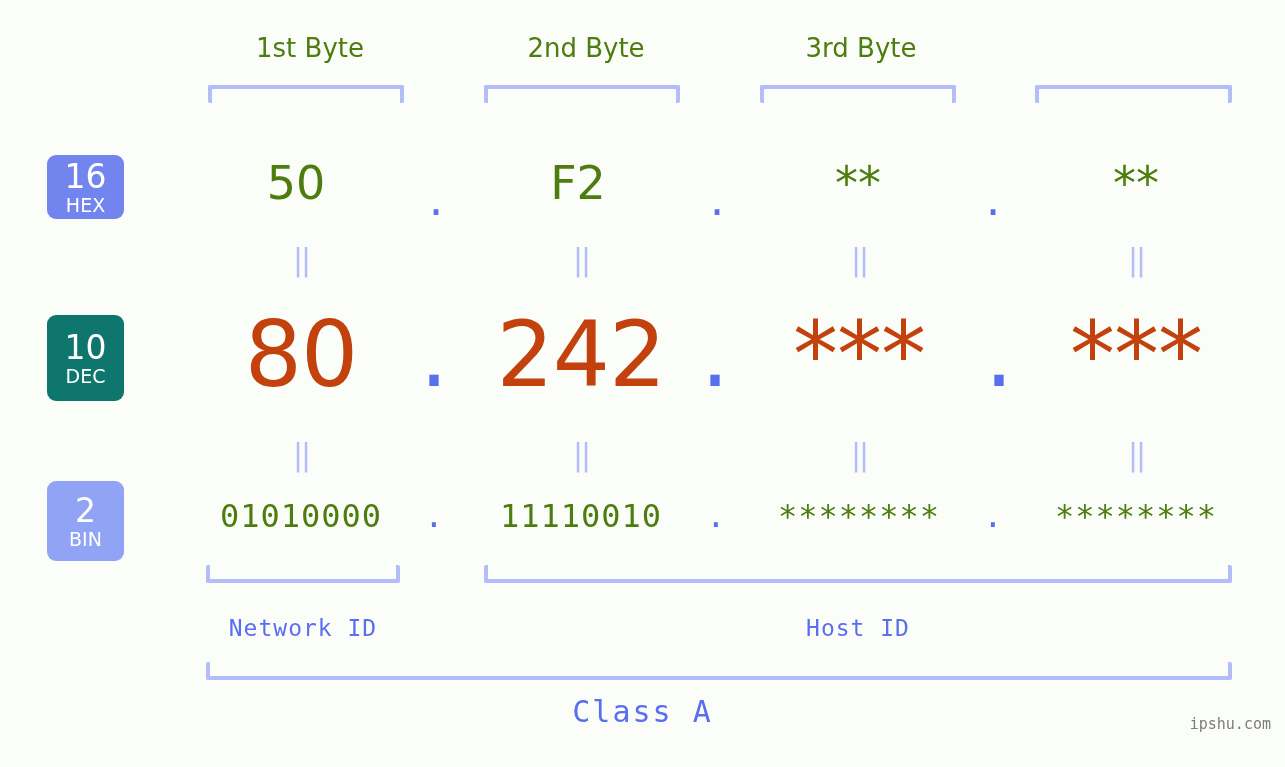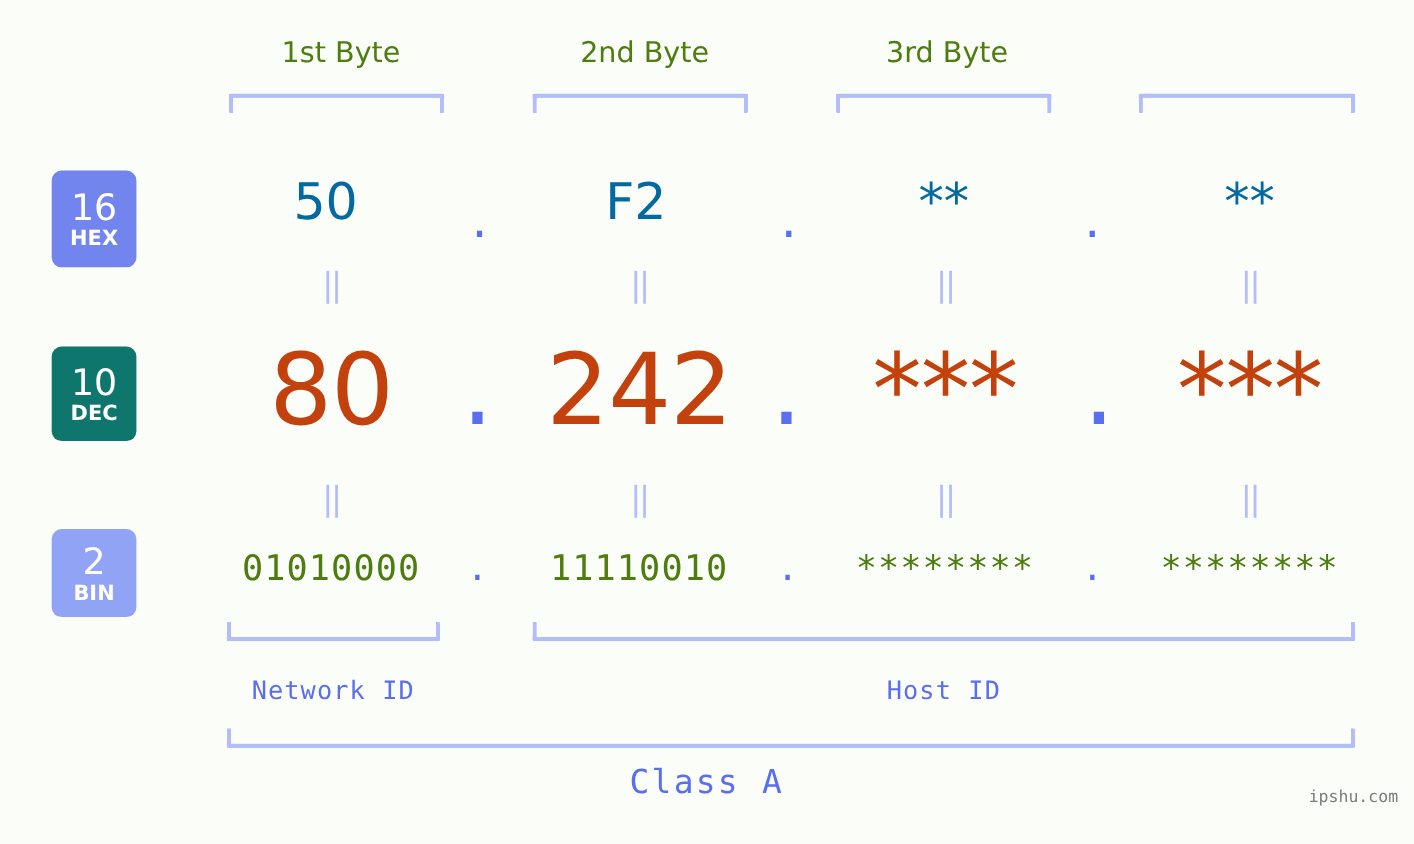--- a/index.html
+++ b/index.html
@@ -67,40 +67,40 @@
     justify-content: center;
     line-height: 1;
   }
   .badge .num {
     font-size: 33px;
     font-weight: 400;
     letter-spacing: 0px;
   }
   .badge .nm {
     font-size: 19px;
-    font-weight: 700;
+    font-weight: 400;
     margin-top: 3px;
     text-align: center;
   }
-  .badge-hex { top: 155px;  height: 88px; background: #7284ee; }
+  .badge-hex { top: 155px;  height: 64px; background: #7284ee; }
   .badge-dec { top: 315px;  height: 86px; background: #0f766e; }
   .badge-bin { top: 481px;  height: 80px; background: #91a3f5; }
 
   
   .cell {
     position: absolute;
     text-align: center;
     white-space: nowrap;
     font-family: "DejaVu Sans Mono", monospace;
   }
 
   .row-hex .cell {
     font-family: "DejaVu Sans", sans-serif;
     font-size: 46px;
-    color: #0369a1;
+    color: #4d7c0f;
     top: 155px;
     width: 240px;
     line-height: 56px;
   }
   .row-hex .dotsep {
     position: absolute;
     font-family: "DejaVu Sans", sans-serif;
     font-size: 46px;
     color: #5a6ff0;
     top: 171px;

